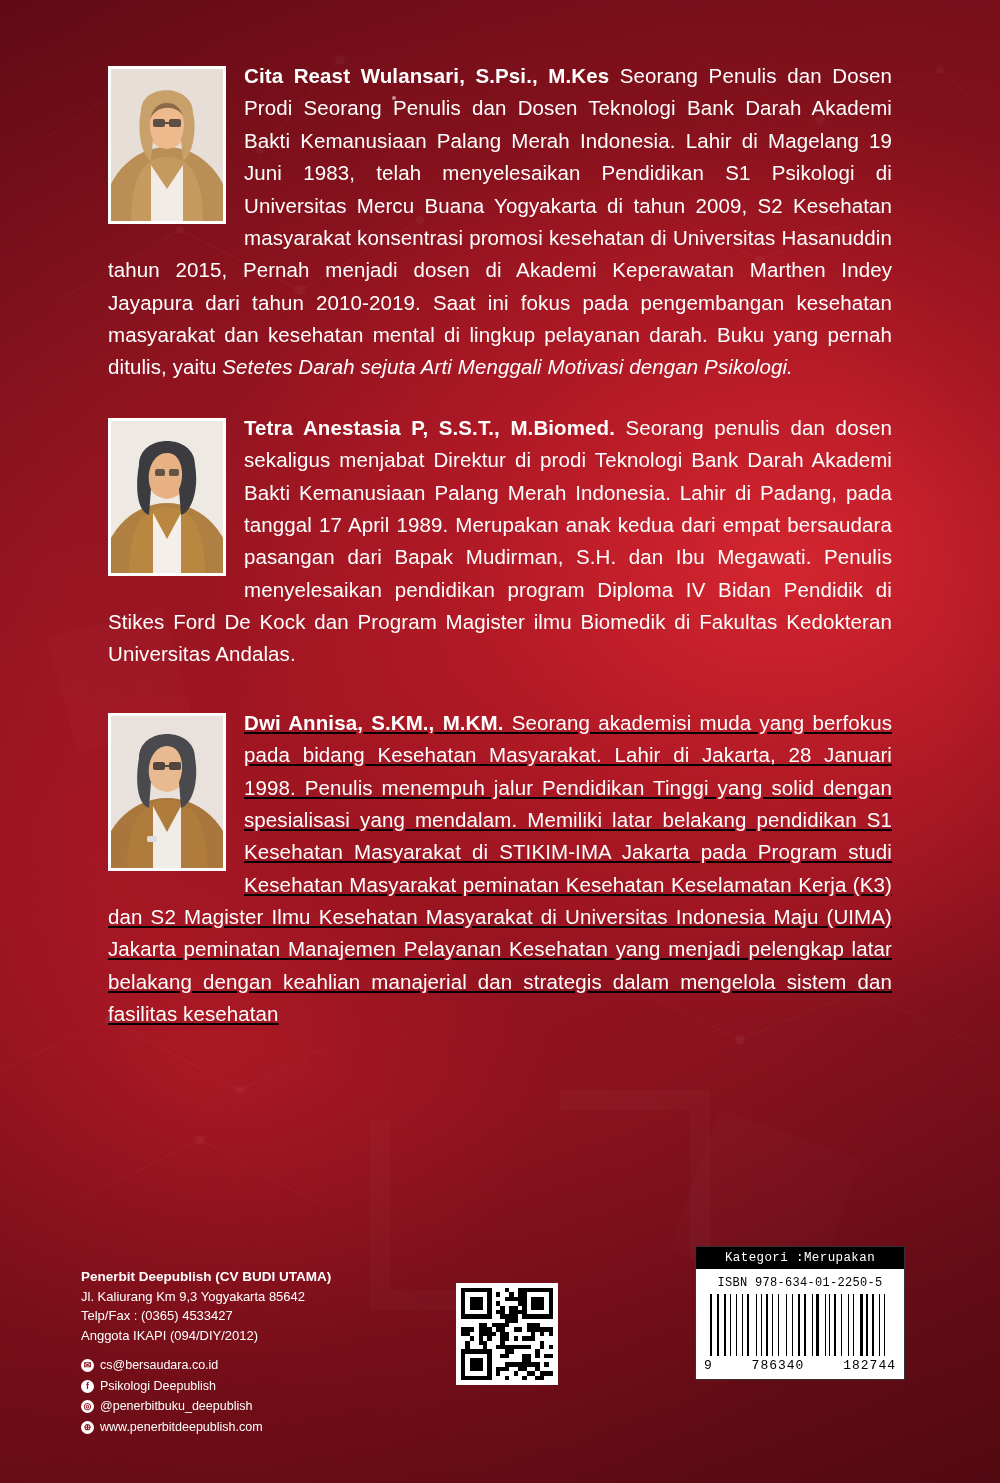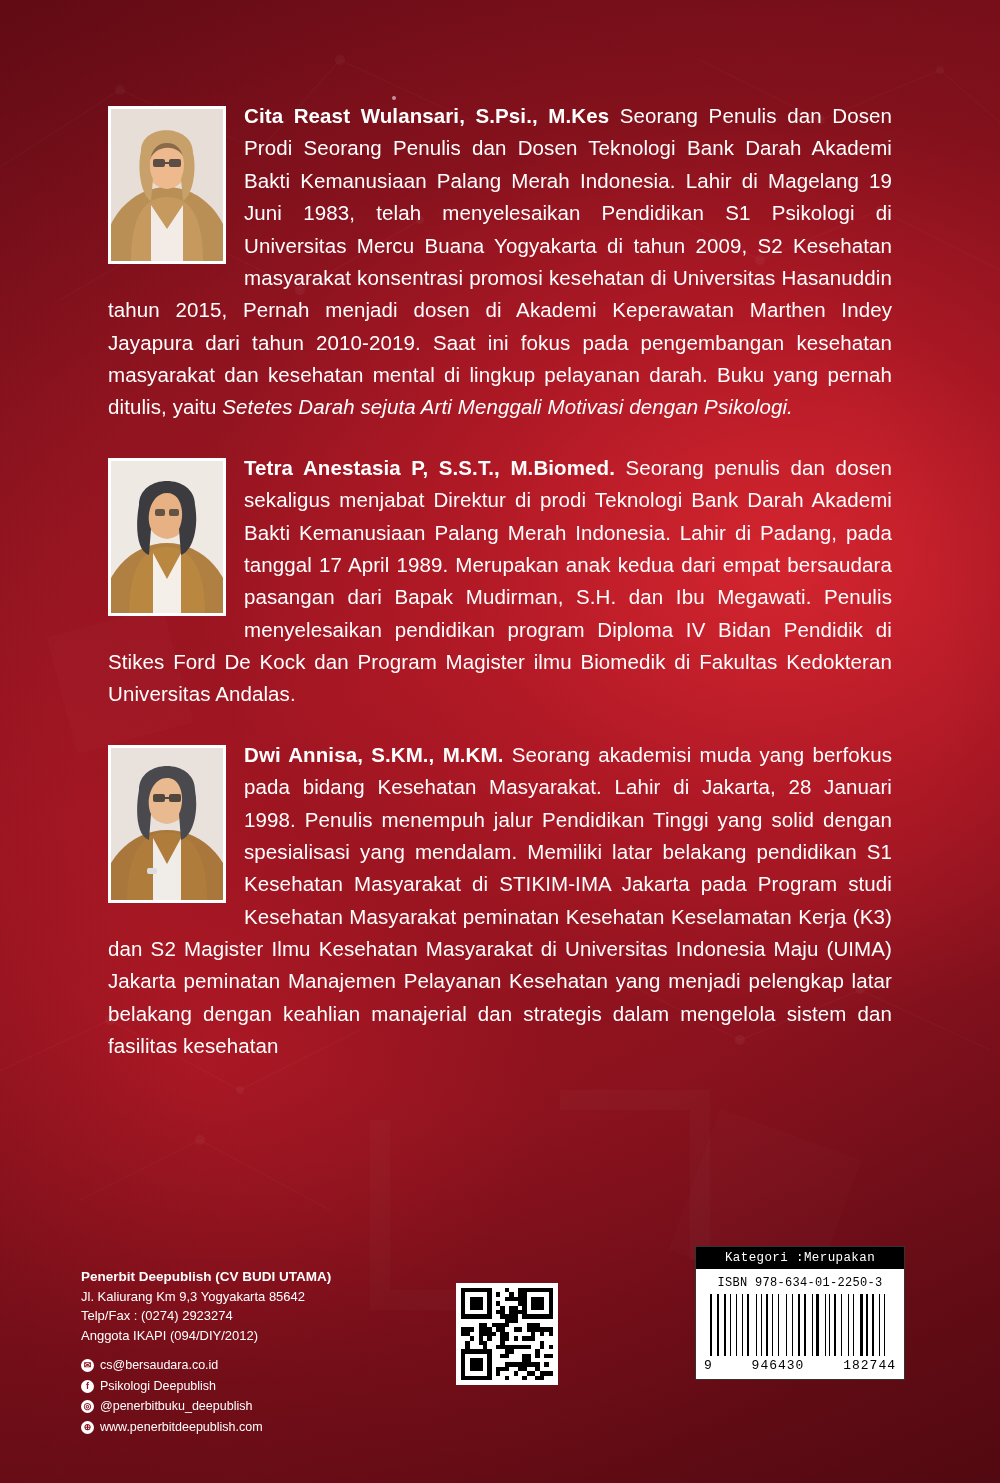--- a/index.html
+++ b/index.html
@@ -252,21 +252,21 @@
       <path d="M560 1100 L700 1100 L700 1260"></path>
     </g>
     <g fill="rgba(255,255,255,0.05)">
       <rect x="690" y="1130" width="150" height="150" transform="rotate(20 765 1205)"></rect>
       <rect x="60" y="620" width="120" height="120" transform="rotate(-15 120 680)"></rect>
     </g>
   </svg>
   <div class="vignette"></div>
   <div class="dot-top"></div>
 
-  <div class="content" style="padding-top:100px;">
+  <div class="content" style="padding-top:60px;">
 
     <div class="bio-block clearfix">
       <div class="bio-photo">
         <svg viewBox="0 0 112 152" preserveAspectRatio="xMidYMid slice">
           <rect width="112" height="152" fill="#efe9e4"></rect>
           <rect x="0" y="0" width="112" height="152" fill="#e7ded7"></rect>
           <ellipse cx="56" cy="150" rx="64" ry="72" fill="#b98f56"></ellipse>
           <path d="M20 152 C20 106 34 88 56 88 C78 88 92 106 92 152 Z" fill="#c69a5f"></path>
           <path d="M40 96 L56 120 L72 96 L72 152 L40 152 Z" fill="#f3ece6"></path>
           <path d="M36 46 C36 24 76 24 76 46 C78 66 72 78 56 80 C40 78 34 66 36 46 Z" fill="#efb98e"></path>
@@ -293,21 +293,21 @@
           <path d="M28 44 C28 12 84 12 84 44 C88 66 82 90 70 94 L68 68 C74 56 72 32 56 32 C40 32 34 56 40 68 L38 94 C26 90 24 66 28 44 Z" fill="#3c3c40"></path>
           <rect x="44" y="48" width="10" height="7" rx="2" fill="#2b2b2b" opacity="0.7"></rect>
           <rect x="58" y="48" width="10" height="7" rx="2" fill="#2b2b2b" opacity="0.7"></rect>
         </svg>
       </div>
       <div class="bio-text">
         <span class="name">Tetra Anestasia P, S.S.T., M.Biomed.</span><span> Seorang penulis dan dosen sekaligus menjabat Direktur di prodi Teknologi Bank Darah Akademi Bakti Kemanusiaan Palang Merah Indonesia. Lahir di Padang, pada tanggal 17 April 1989. Merupakan anak kedua dari empat bersaudara pasangan dari Bapak Mudirman, S.H. dan Ibu Megawati. Penulis menyelesaikan pendidikan program Diploma IV Bidan Pendidik di Stikes Ford De Kock dan Program Magister ilmu Biomedik di Fakultas Kedokteran Universitas Andalas.</span>
       </div>
     </div>
 
-    <div class="bio-block clearfix" style="margin-top:28px;">
+    <div class="bio-block clearfix" style="margin-top:36px;text-decoration:underline;">
       <div class="bio-photo">
         <svg viewBox="0 0 112 152" preserveAspectRatio="xMidYMid slice">
           <rect width="112" height="152" fill="#e9e2dc"></rect>
           <ellipse cx="56" cy="158" rx="68" ry="76" fill="#a9763c"></ellipse>
           <path d="M16 152 C16 102 34 84 56 84 C78 84 96 102 96 152 Z" fill="#b07c3c"></path>
           <path d="M42 90 L56 116 L70 90 L70 152 L42 152 Z" fill="#f0ece8"></path>
           <path d="M36 42 C36 20 76 20 76 42 C78 62 72 74 56 76 C40 74 34 62 36 42 Z" fill="#e9b98f"></path>
           <path d="M28 42 C28 10 84 10 84 42 C88 64 82 88 70 92 L68 66 C74 54 72 30 56 30 C40 30 34 54 40 66 L38 92 C26 88 24 64 28 42 Z" fill="#4a4a4e"></path>
           <rect x="42" y="46" width="12" height="8" rx="2" fill="#2b2b2b" opacity="0.8"></rect>
           <rect x="58" y="46" width="12" height="8" rx="2" fill="#2b2b2b" opacity="0.8"></rect>
@@ -320,21 +320,21 @@
       </div>
     </div>
 
   </div>
 
   <div class="footer">
 
     <div class="publisher">
       <div class="pub-name">Penerbit Deepublish (CV BUDI UTAMA)</div>
       <div class="pub-line">Jl. Kaliurang Km 9,3 Yogyakarta 85642</div>
-      <div class="pub-line">Telp/Fax : (0274) 2923274</div>
+      <div class="pub-line">Telp/Fax : (0365) 4533427</div>
       <div class="pub-line">Anggota IKAPI (094/DIY/2012)</div>
 
       <div class="contacts">
         <div class="contact-row">
           <span class="cicon">✉</span>
           <span>cs@bersaudara.co.id</span>
         </div>
         <div class="contact-row">
           <span class="cicon">f</span>
           <span>Psikologi Deepublish</span>
@@ -791,21 +791,21 @@
           <i></i>
           <i class="on"></i>
           <i class="on"></i>
           <i></i>
           <i></i>
         </div>
     </div>
 
     <div class="isbn-box">
       <div class="kategori">Kategori :Merupakan</div>
-      <div class="isbn-text">ISBN 978-634-01-2250-3</div>
+      <div class="isbn-text">ISBN 978-634-01-2250-5</div>
       <div class="barcode" id="barcode">
           <span style="width: 3.1px; margin-right: 1px;"></span>
           <span style="width: 4.65px; margin-right: 1px; background: transparent;"></span>
           <span style="width: 4.65px; margin-right: 2px;"></span>
           <span style="width: 3.1px; margin-right: 1px; background: transparent;"></span>
           <span style="width: 3.1px; margin-right: 1px;"></span>
           <span style="width: 1.55px; margin-right: 2px; background: transparent;"></span>
           <span style="width: 1.55px; margin-right: 2px;"></span>
           <span style="width: 3.1px; margin-right: 1px; background: transparent;"></span>
           <span style="width: 1.55px; margin-right: 2px;"></span>
@@ -854,19 +854,19 @@
           <span style="width: 1.55px; margin-right: 2px; background: transparent;"></span>
           <span style="width: 3.1px; margin-right: 2px;"></span>
           <span style="width: 3.1px; margin-right: 2px; background: transparent;"></span>
           <span style="width: 1.55px; margin-right: 2px;"></span>
           <span style="width: 1.55px; margin-right: 1px; background: transparent;"></span>
           <span style="width: 1.55px; margin-right: 2px;"></span>
           <span style="width: 1.55px; margin-right: 2px; background: transparent;"></span>
         </div>
       <div class="barcode-nums">
         <span>9</span>
-        <span>946430</span>
+        <span>786340</span>
         <span>182744</span>
       </div>
     </div>
 
   </div>
 </div>
 
 </body></html>

